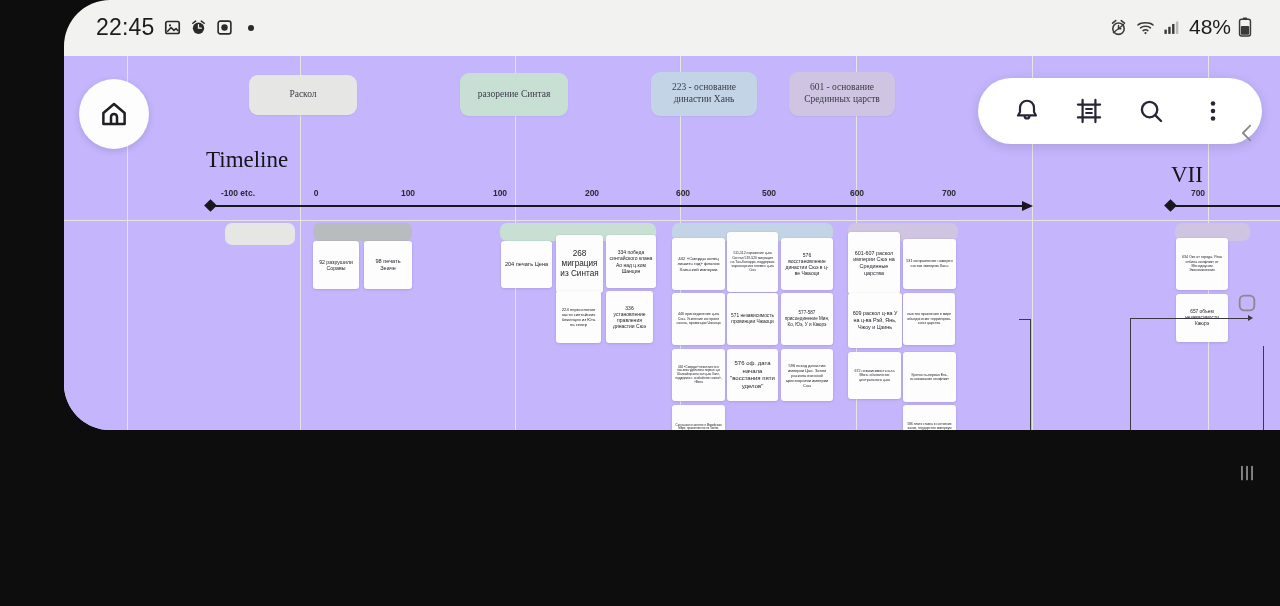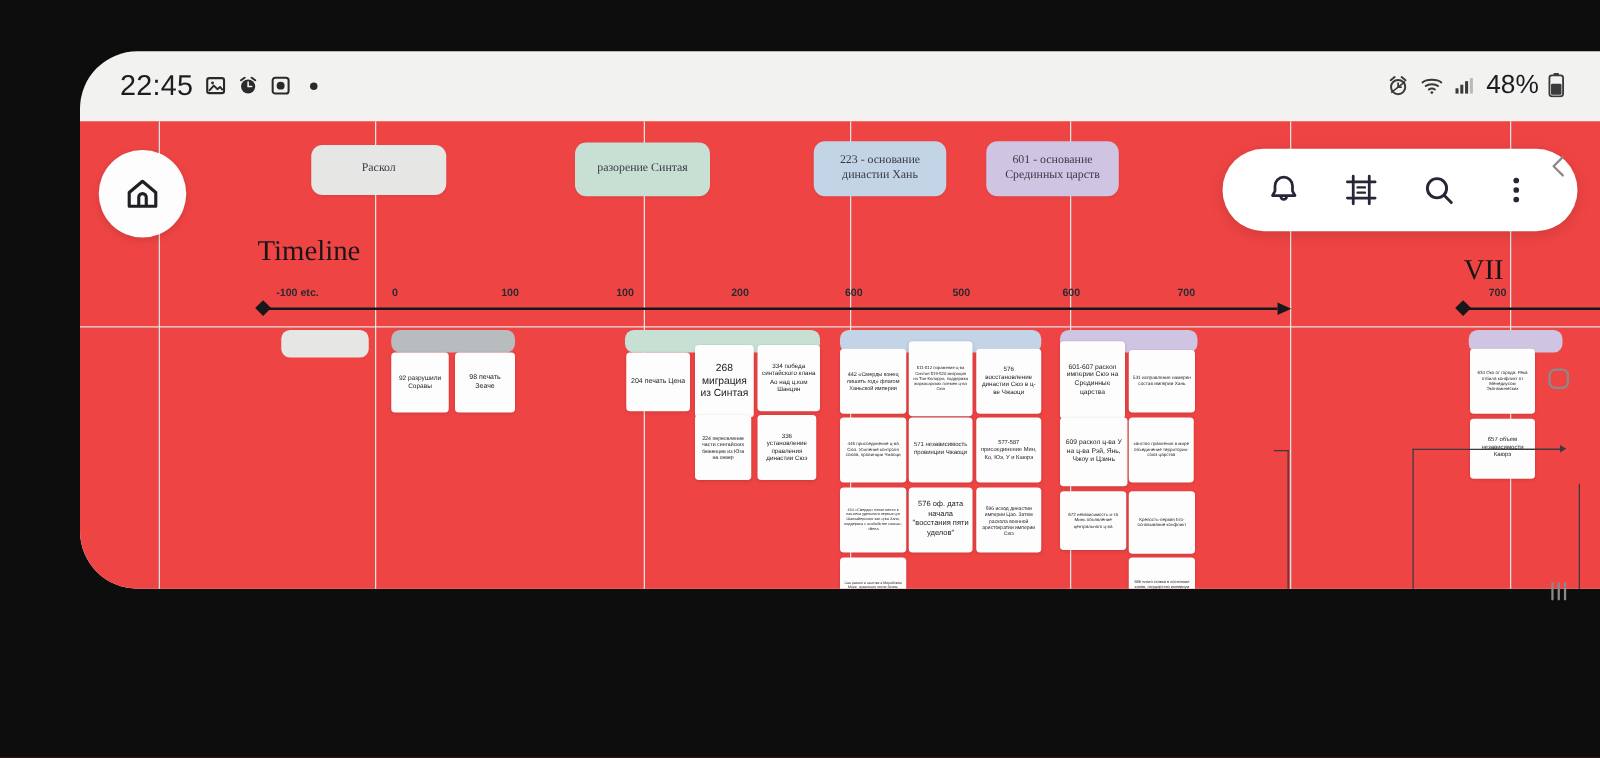--- a/index.html
+++ b/index.html
@@ -16,21 +16,20 @@
   }
 
   
   .device-surface {
     position: absolute;
     left: 64px; top: 0; width: 1216px; height: 430px;
     background: #f2f2f0;
     border-top-left-radius: 46px;
     border-bottom-left-radius: 46px;
     overflow: hidden;
-    margin-top: 41px;
   }
 
   
   .statusbar {
     position: absolute; left: 0; top: 0; width: 1216px; height: 56px;
     z-index: 40;
   }
   .status-left {
     position: absolute; left: 32px; top: 14px;
     display: flex; align-items: center; gap: 9px;
@@ -46,21 +45,21 @@
   .battery-text { font-size: 21px; color: #1d1d1f; margin-left: 2px; }
   .sb-icon { display: block; }
   .dot-indicator {
     width: 6px; height: 6px; border-radius: 50%; background: #2a2a2a;
     margin-left: 6px;
   }
 
   
   .canvas {
     position: absolute; left: 0; top: 56px; width: 1216px; height: 550px;
-    background: #ef4444;
+    background: #c4b5fd;
     overflow: hidden;
   }
   .vgrid {
     position: absolute; top: 0; bottom: 0; width: 1px;
     background: #e4e4e2;
   }
   .hgrid {
     position: absolute; left: 0; right: 0; height: 1px;
     background: #e4e4e2;
   }

